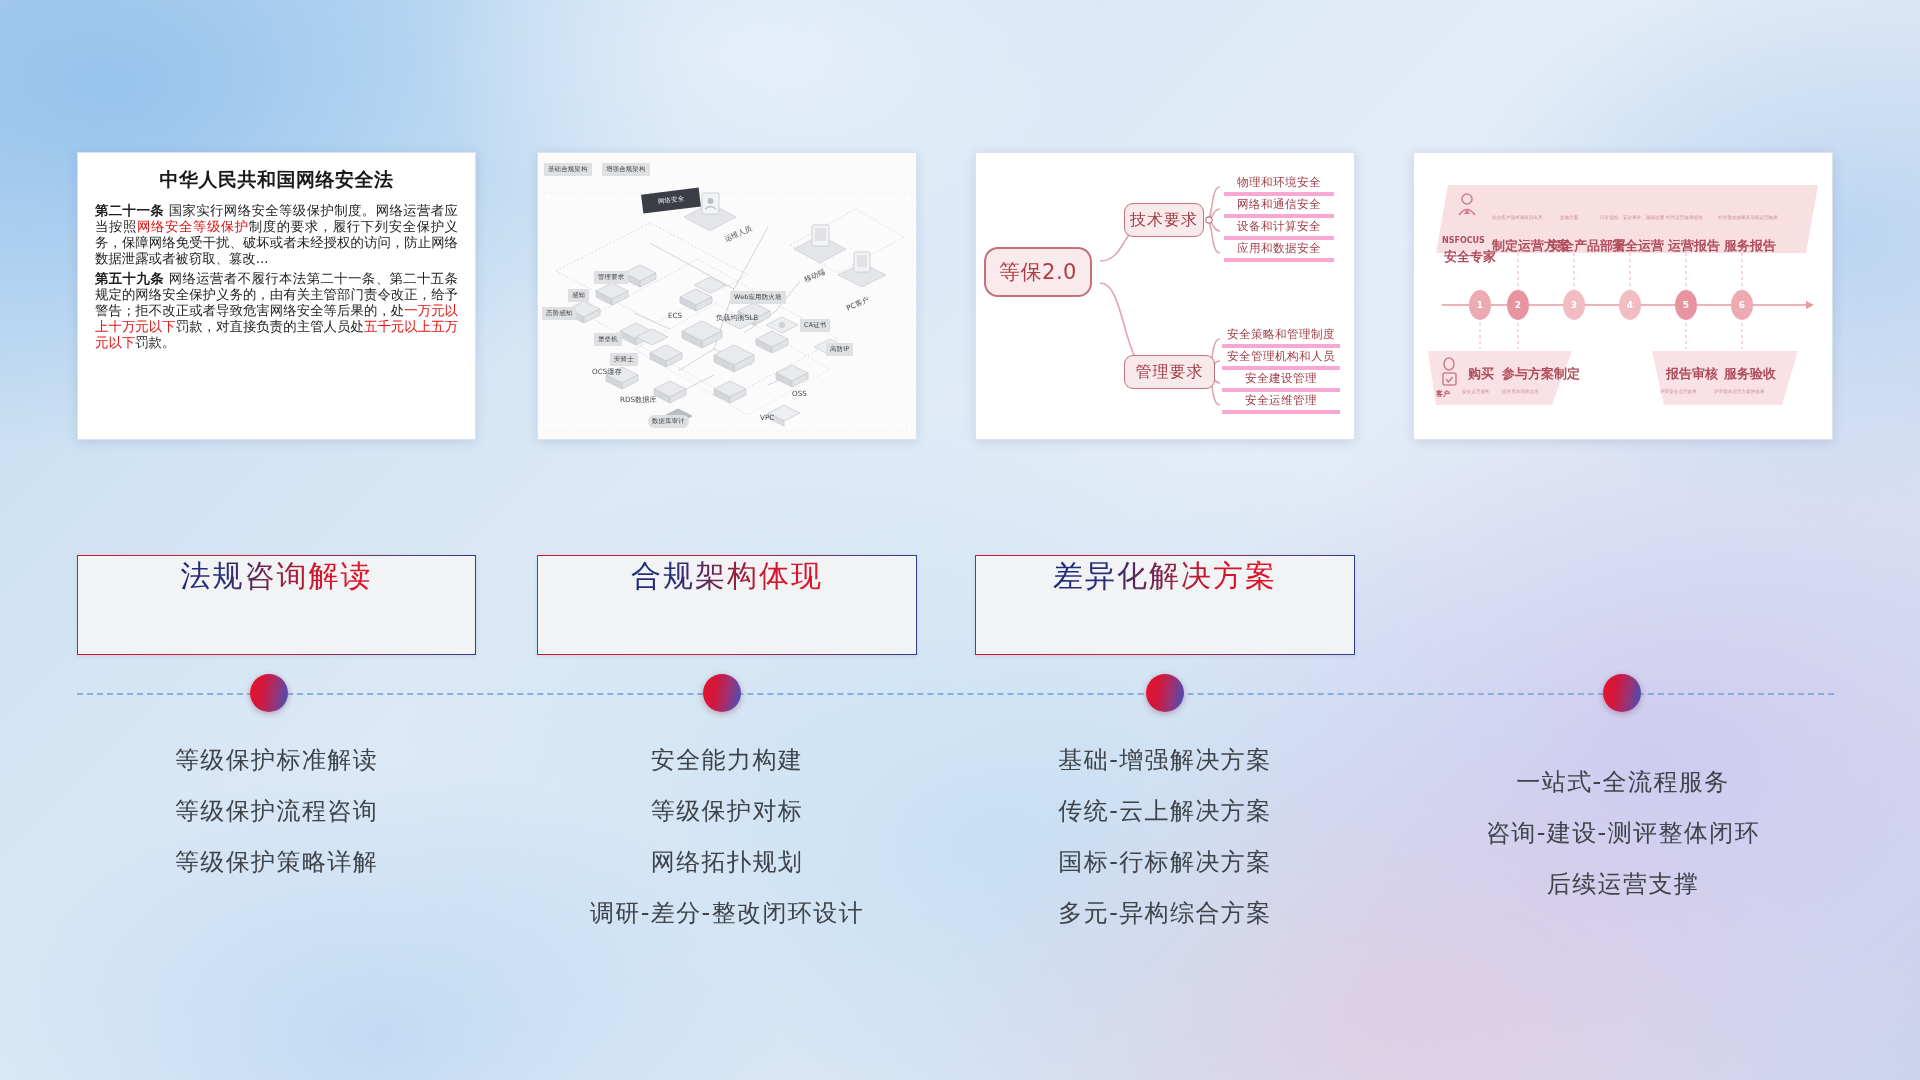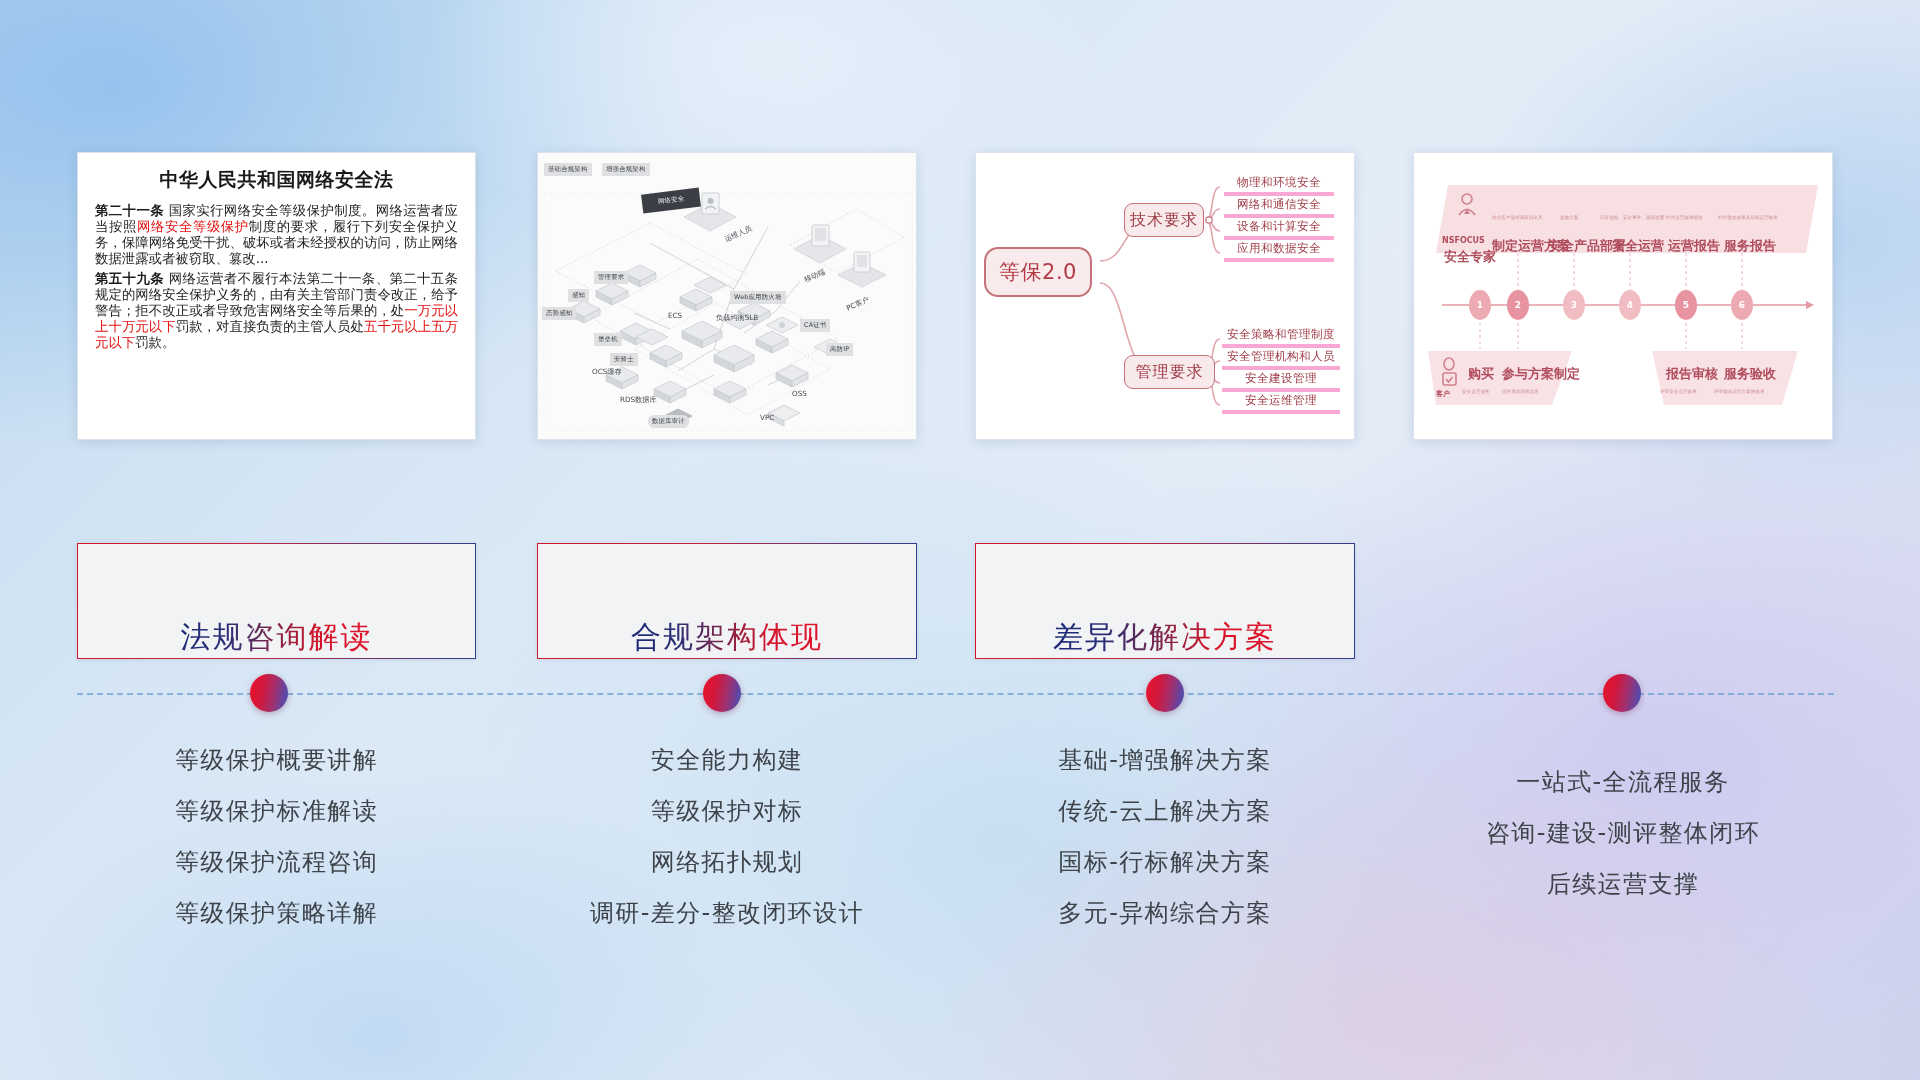--- a/index.html
+++ b/index.html
@@ -86,25 +86,25 @@
   .nsf svg { position:absolute; inset:0; }
   .nsf-t { position:absolute; color:#c0606d; white-space:nowrap; }
   .nsf-big { font-size:13px; font-weight:bold; color:#b04c5c; }
   .nsf-sm  { font-size:4.6px; color:#cf8e97; }
   .nsf-num { position:absolute; font-size:9px; font-weight:bold; color:#ffffff;
              display:flex; align-items:center; justify-content:center; }
 
   
   .banners { position:absolute; top:543px; left:0; width:1920px; height:96px; z-index:2; }
   .banner {
-    position:absolute; top:0; height:116px;
+    position:absolute; top:12px; height:100px;
     background:#f2f3f5;
     border:1.6px solid;
     border-image:linear-gradient(90deg,#d3172a 0%,#c0253d 45%,#2f3e8c 100%) 1;
-    display:flex; align-items:flex-end; justify-content:center;
+    display:flex; align-items:flex-start; justify-content:center;
     box-shadow:0 1px 4px rgba(60,90,130,0.12);
   }
   .banner-txt {
     font-size:30px; font-weight:500; letter-spacing:2px;
     background:linear-gradient(90deg,#1d2a78 0%,#2b2f77 24%,#8a2342 52%,#d4142a 72%,#e0142b 100%);
     -webkit-background-clip:text; background-clip:text;
     -webkit-text-fill-color:transparent; color:transparent;
   }
   .b1 { left:77px;   width:399px; }
   .b2 { left:537px;  width:380px; }
@@ -461,21 +461,20 @@
 <div class="tl">
   <div class="tl-line"></div>
   <div class="tl-dot d1"></div>
   <div class="tl-dot d2"></div>
   <div class="tl-dot d3"></div>
   <div class="tl-dot d4"></div>
 </div>
 
 <div class="lists cn">
   <div class="col c1">
-    <div>等级保护概要讲解</div>
     <div>等级保护标准解读</div>
     <div>等级保护流程咨询</div>
     <div>等级保护策略详解</div>
   </div>
   <div class="col c2">
     <div>安全能力构建</div>
     <div>等级保护对标</div>
     <div>网络拓扑规划</div>
     <div>调研-差分-整改闭环设计</div>
   </div>

